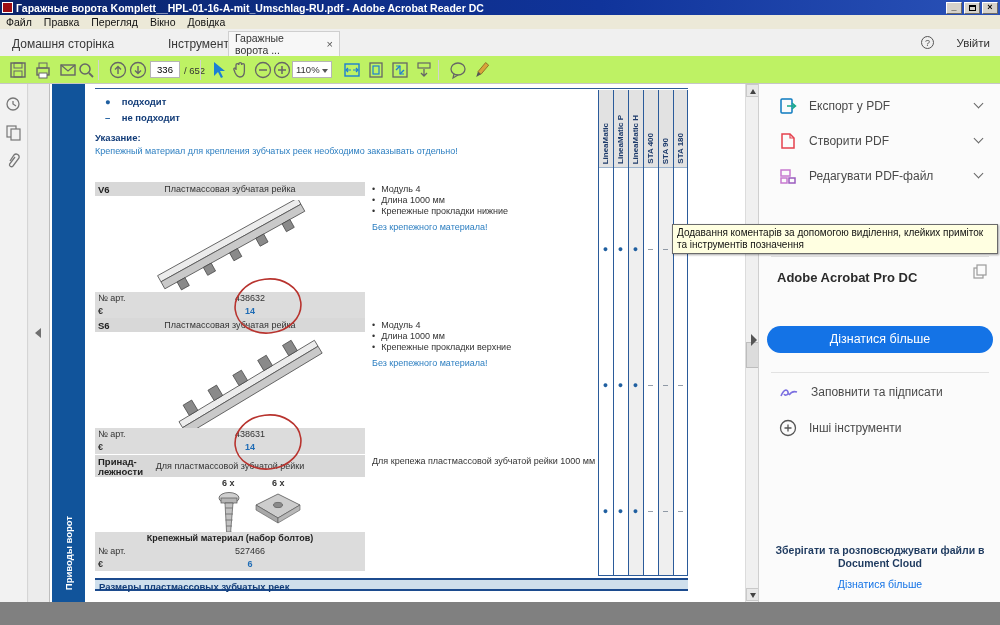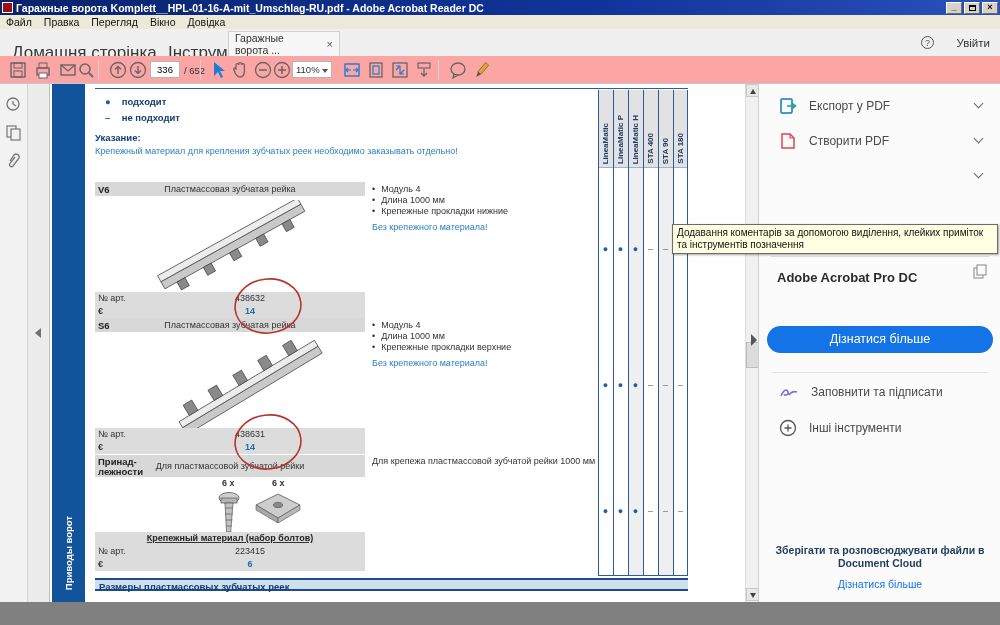--- a/index.html
+++ b/index.html
@@ -19,31 +19,31 @@
     border-color:#fff #6d6a65 #6d6a65 #fff; font-size:9px; line-height:9px; text-align:center;
     font-weight:bold; color:#000; cursor:pointer; }
   .winbtn .rst { display:inline-block; width:7px; height:6px; border:1px solid #000; border-top-width:2px; margin-top:2px; }
 
   
   #menubar { left:0; top:15px; width:1000px; height:14px; background:#ece9d8; display:flex; align-items:center; }
   #menubar span { font-size:10.5px; color:#111; padding:0 6px; cursor:pointer; }
 
   
   #tabbar { left:0; top:29px; width:1000px; height:27px; background:#f0f0f0; }
-  .bigtab { position:absolute; top:14px; font-size:17px; color:#383838; cursor:pointer; }
+  .bigtab { position:absolute; top:8px; font-size:12px; color:#383838; cursor:pointer; }
   #tab-doc { position:absolute; left:228px; top:2px; width:112px; height:25px; background:#f7f7f7;
     border:1px solid #cfcfcf; border-bottom:none; font-size:10.5px; color:#333;
     display:flex; align-items:center; padding:0 6px; cursor:pointer; }
   #tab-doc .x { margin-left:8px; color:#555; font-size:11px; cursor:pointer; }
   #help-ico { position:absolute; right:66px; top:7px; width:13px; height:13px; border:1px solid #555;
     border-radius:50%; font-size:9px; text-align:center; line-height:12px; color:#555; cursor:pointer; }
   #signin { position:absolute; right:10px; top:8px; font-size:11.5px; color:#333; cursor:pointer; }
 
   
-  #toolbar { left:0; top:56px; width:1000px; height:28px; background:#fca5a5; border-bottom:1px solid #c6c6c6; }
+  #toolbar { left:0; top:56px; width:1000px; height:28px; background:#bef264; border-bottom:1px solid #c6c6c6; }
   .tb { position:absolute; top:4px; width:20px; height:20px; cursor:pointer; }
   .tbsep { position:absolute; top:4px; width:1px; height:20px; background:#d2d2d2; }
   #page-input { position:absolute; left:150px; top:5px; width:30px; height:17px; border:1px solid #b5b5b5;
     background:#fff; font-size:9.5px; text-align:center; font-family:"Liberation Sans",sans-serif; }
   #page-total { position:absolute; left:184px; top:9px; font-size:9.5px; color:#333; }
   #zoombox { position:absolute; left:292px; top:5px; width:40px; height:17px; border:1px solid #b5b5b5;
     background:#fff; font-size:9.5px; color:#333; padding:2px 3px; cursor:pointer; }
   #zoombox .car { position:absolute; right:3px; top:7px; width:0; height:0;
     border-left:3px solid transparent; border-right:3px solid transparent; border-top:4px solid #555; }
 
@@ -82,21 +82,21 @@
 
   .name-cell { position:absolute; left:45px; width:270px; height:14px; background:#d8d8d8; font-size:9px; color:#333; }
   .name-cell .code { position:absolute; left:3px; top:2px; font-weight:bold; font-size:9.5px; color:#222; }
   .name-cell .nm { position:absolute; left:0; right:0; top:2px; text-align:center; }
 
   .bullets { position:absolute; left:322px; font-size:9px; color:#333; line-height:11px; }
   .bullets div::before { content:"•"; margin-right:6px; }
   .bluenote { position:absolute; left:322px; font-size:9px; color:#2d7fc1; }
   .rightnote { position:absolute; left:322px; font-size:9px; color:#333; }
 
-  .art-band { position:absolute; left:45px; width:270px; background:#dcdcdc; font-size:9px; color:#333; z-index:1;text-decoration:underline; }
+  .art-band { position:absolute; left:45px; width:270px; background:#dcdcdc; font-size:9px; color:#333; z-index:1; }
   .art-row { height:13px; position:relative; }
   .art-row .lbl { position:absolute; left:3px; top:1px; }
   .art-row .val { position:absolute; left:60px; top:1px; width:190px; text-align:center; }
   .art-row .cur { font-weight:bold; }
   .art-row .price { color:#1f6cb5; font-weight:bold; }
   .mat-title { height:13px; font-weight:bold; color:#222; text-align:center; padding-top:1px; }
 
   .dots-row { position:absolute; left:548px; width:90px; display:flex; z-index:2; }
   .dots-row span { width:15px; text-align:center; font-size:9px; color:#1f5fa0; line-height:11px; }
   .dots-row span.dash { color:#5a6b7d; }
@@ -498,21 +498,21 @@
         <polygon points="25,2 47,13 25,26 3,13" fill="#cdcdcd" stroke="#555" stroke-width="0.8"></polygon>
         <polygon points="3,13 25,26 25,31 3,18" fill="#a8a8a8" stroke="#555" stroke-width="0.6"></polygon>
         <polygon points="47,13 25,26 25,31 47,18" fill="#b8b8b8" stroke="#555" stroke-width="0.6"></polygon>
         <ellipse cx="25" cy="13" rx="4.5" ry="2.6" fill="#8a8a8a" stroke="#555" stroke-width="0.7"></ellipse>
       </svg>
       </span>
     <div class="art-band" style="top:448px">
       <div class="mat-title">Крепежный материал (набор болтов)</div>
       <div class="art-row">
           <span class="lbl">№ арт.</span>
-          <span class="val">223415</span>
+          <span class="val">527466</span>
         </div>
       <div class="art-row">
           <span class="lbl cur">€</span>
           <span class="val price">6</span>
         </div>
     </div>
     <div class="dots-row" style="top:422px">
       <span>●</span>
         <span>●</span>
         <span>●</span>
@@ -545,20 +545,28 @@
     </div>
     <span class="chev" style="top:16px"></span>
     <div class="side-item" style="top:47px">
       <svg width="18" height="18">
           <path d="M3 2 h8 l4 4 v10 h-12 Z" fill="none" stroke="#e5414e" stroke-width="1.5"></path>
           <path d="M11 2 v4 h4" fill="none" stroke="#e5414e" stroke-width="1.2"></path>
         </svg>
       <span>Створити PDF</span>
     </div>
     <span class="chev" style="top:51px"></span>
+    <div class="side-item" style="top:82px">
+      <svg width="18" height="18">
+          <rect x="2" y="3" width="9" height="6" fill="none" stroke="#c77ad0" stroke-width="1.5"></rect>
+          <rect x="2" y="11" width="6" height="5" fill="none" stroke="#c77ad0" stroke-width="1.5"></rect>
+          <rect x="10" y="11" width="6" height="5" fill="none" stroke="#9a5bbf" stroke-width="1.5"></rect>
+        </svg>
+      <span>Редагувати PDF-файл</span>
+    </div>
     <span class="chev" style="top:86px"></span>
 
 
     <span class="side-div" style="top:172px"></span>
     <div id="promo-title">Adobe Acrobat Pro DC</div>
     <span class="abs" style="right:12px;top:180px">
       <svg width="16" height="16">
           <rect x="2" y="4" width="9" height="10" fill="none" stroke="#9a9a9a" stroke-width="1.2"></rect>
           <rect x="5" y="1" width="9" height="10" fill="#fbfbfb" stroke="#9a9a9a" stroke-width="1.2"></rect>
         </svg>

